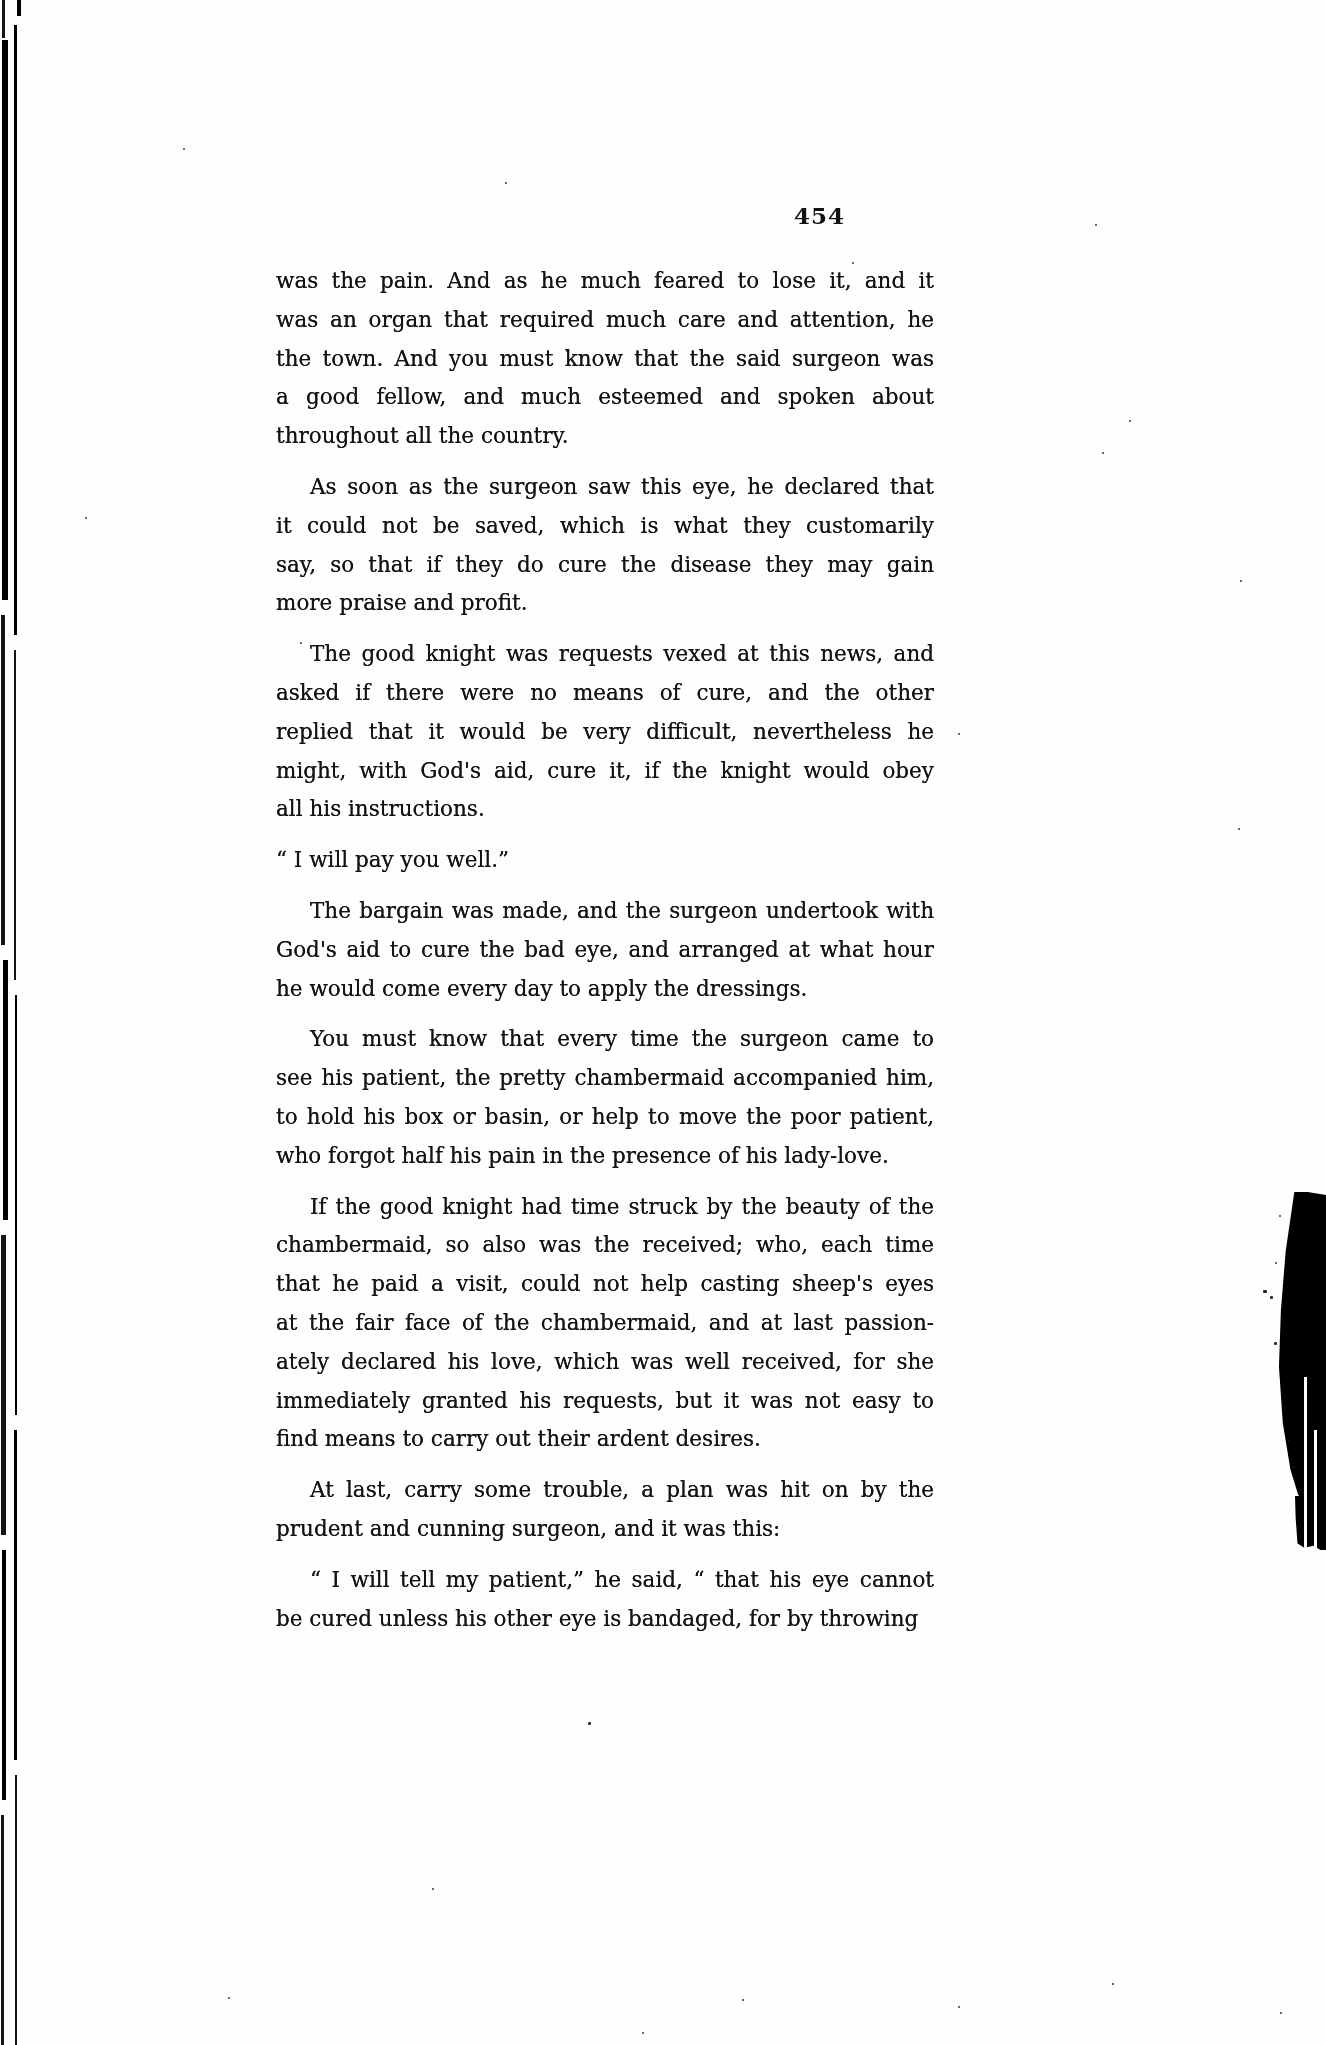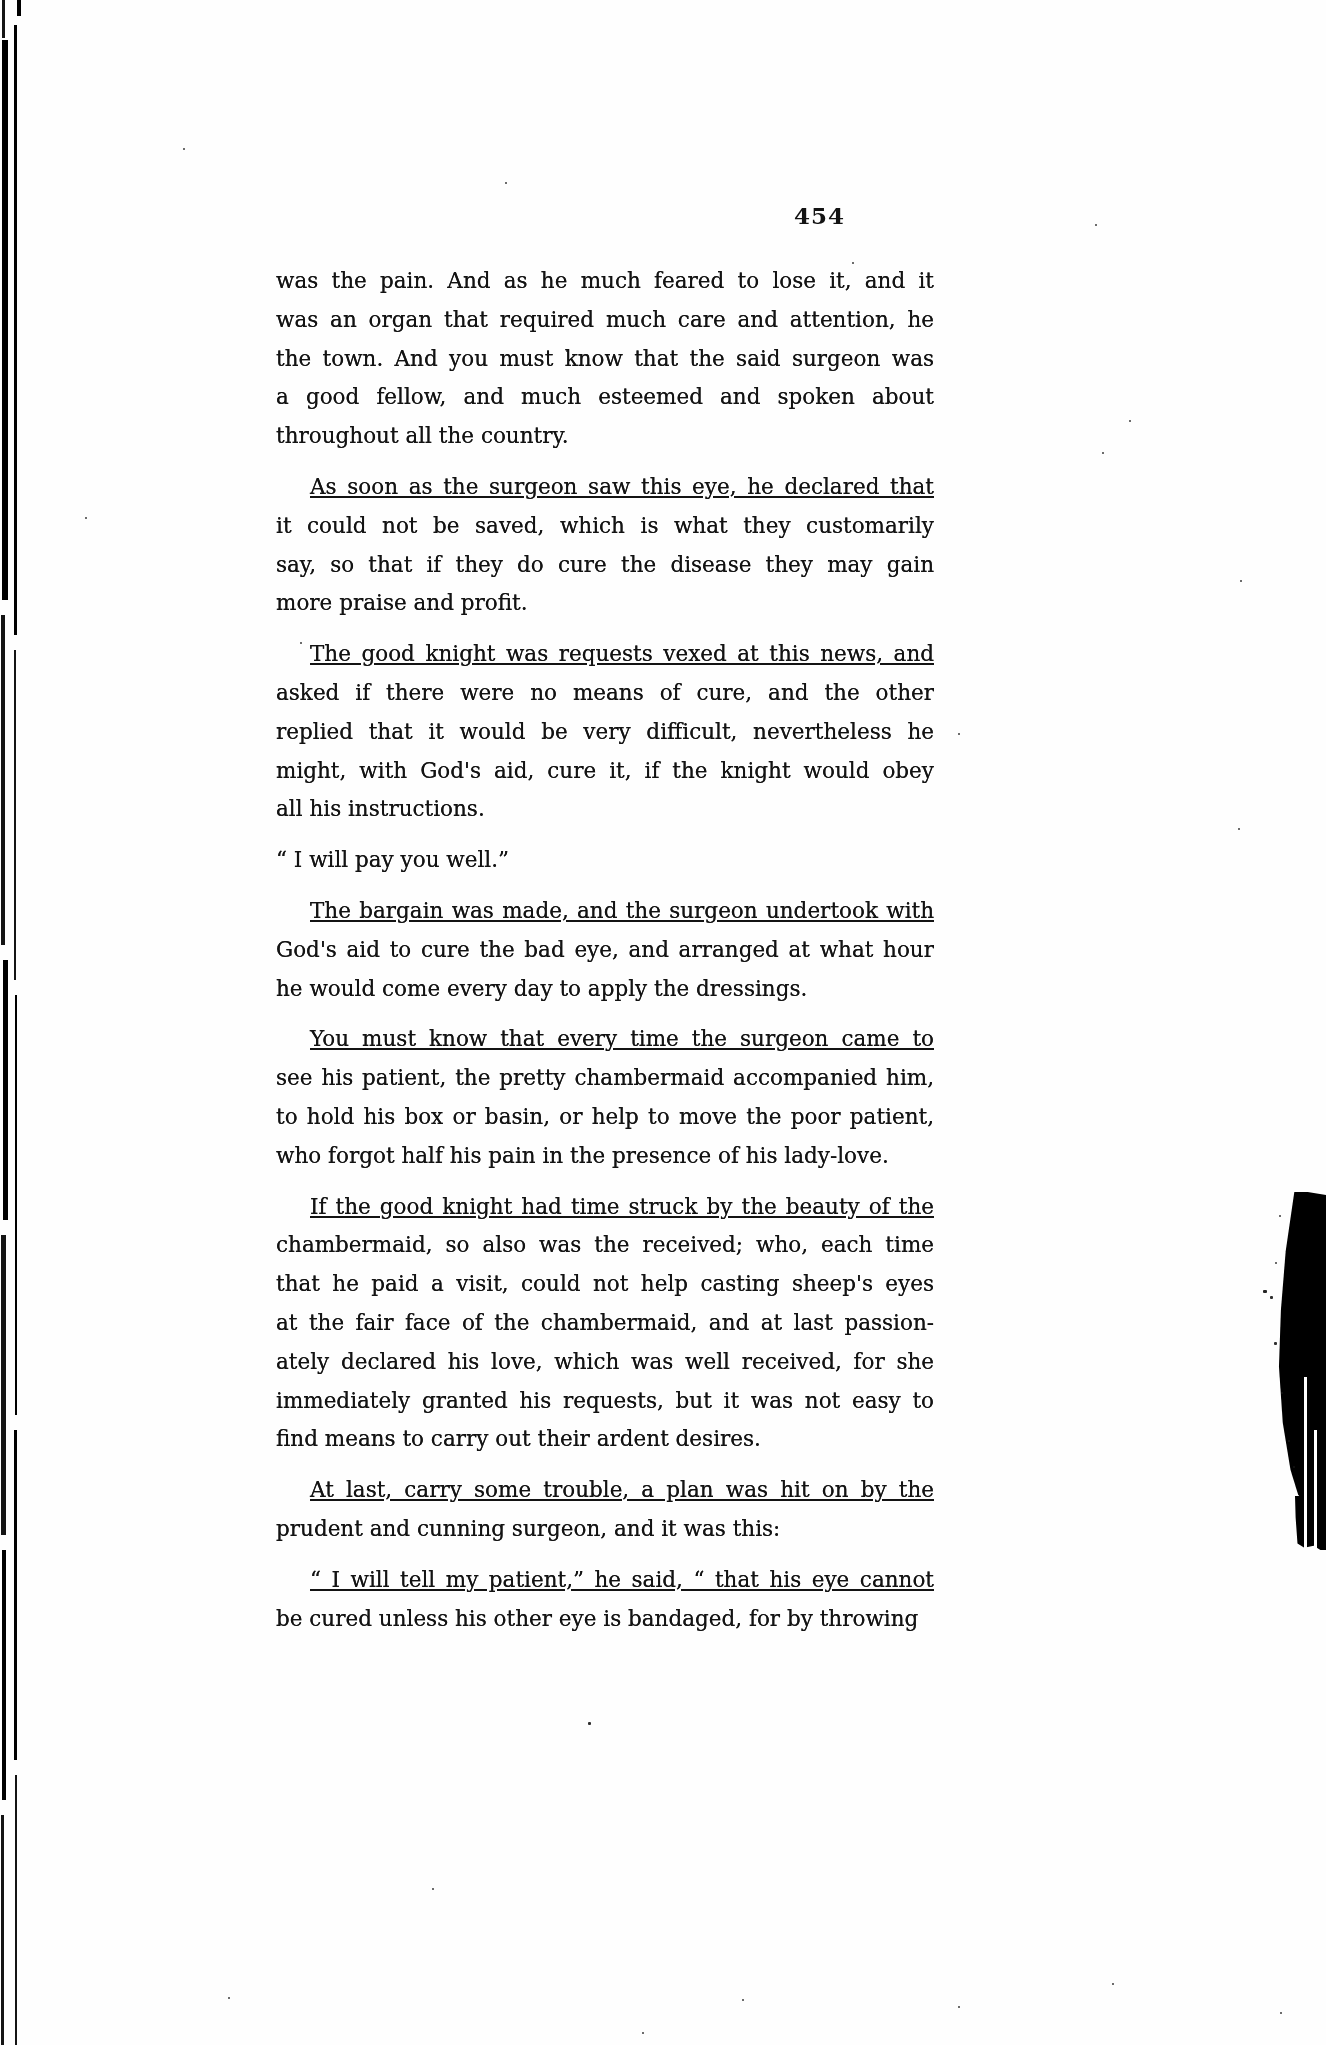--- a/index.html
+++ b/index.html
@@ -28,21 +28,21 @@
   .line{
     font-size:21.5px;
     line-height:38.8px;
     height:38.8px;
     overflow:hidden;
     text-align:justify;
     text-align-last:justify;
     text-shadow:0 0 0.4px rgba(10,10,10,0.85);
     white-space:normal;
   }
-  .line.indent{text-indent:34px;text-decoration:underline;}
+  .line.indent{text-indent:34px;}
   .line.last{text-align-last:left;}
   
   .vl{position:absolute;background:#000;}
   .vl.soft{opacity:.92;}
   
   .blot-main{
     position:absolute;left:1278px;top:1192px;width:48px;height:312px;
     background:#000;
     clip-path:polygon(34% 0%,62% 0%,100% 1%,100% 100%,58% 100%,42% 97%,26% 89%,10% 74%,2% 56%,6% 38%,16% 19%);
   }

